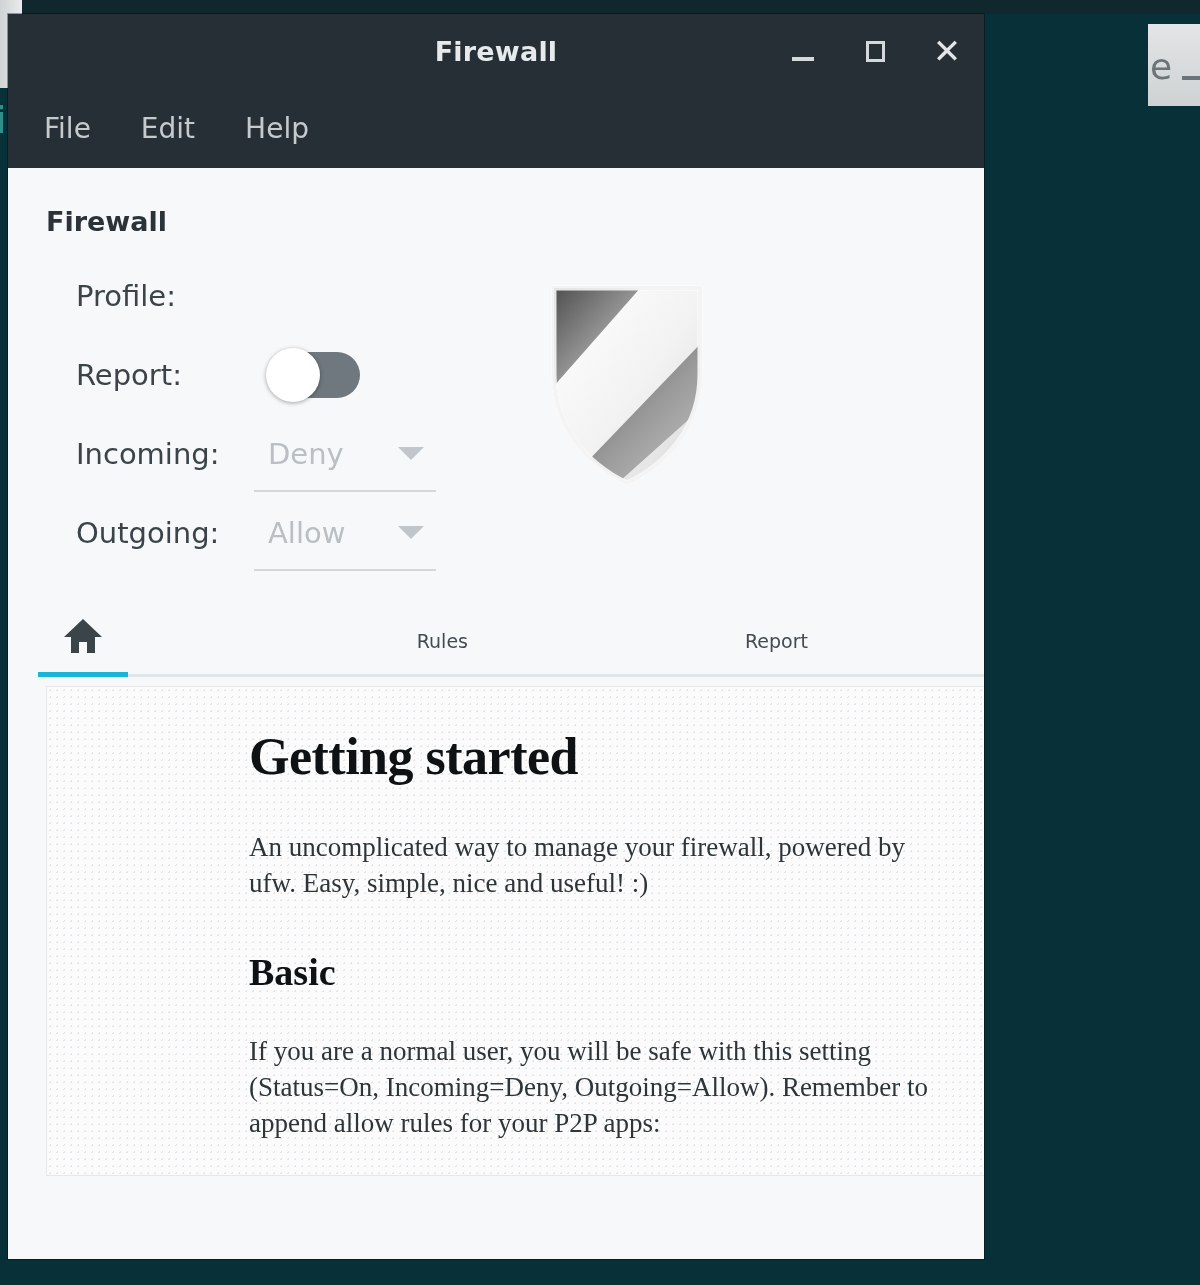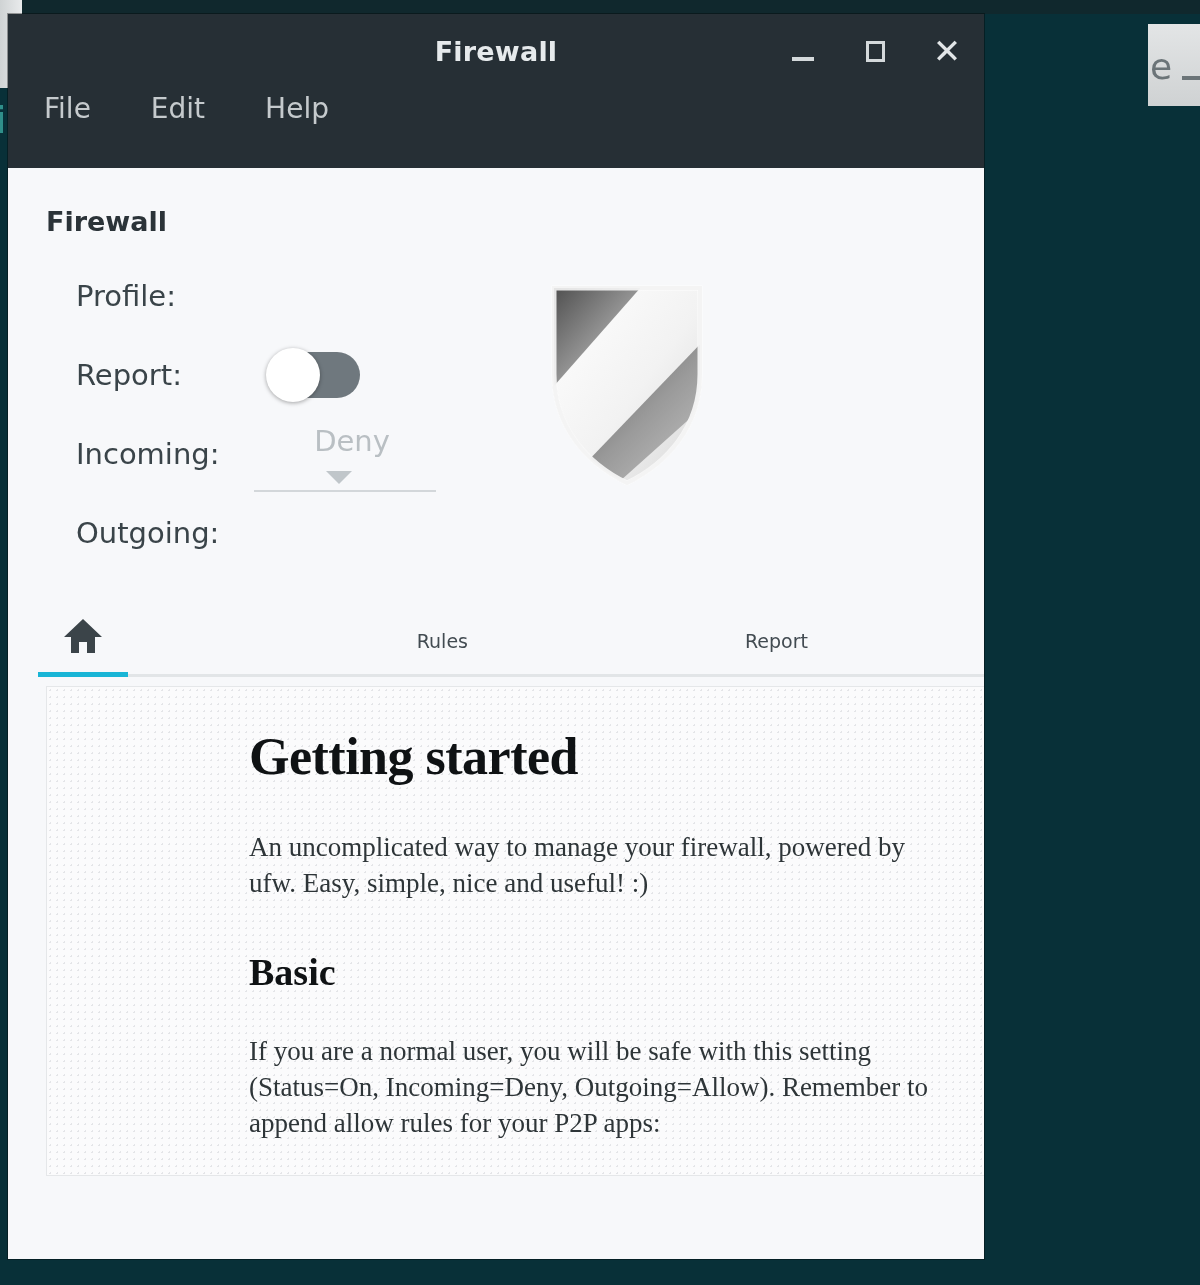--- a/index.html
+++ b/index.html
@@ -121,22 +121,23 @@
     line-height: 1;
     color: #e2e6e8;
     font-weight: 400;
   }
 
   
   .menubar {
     height: 80px;
     background: #262f35;
     display: flex;
+    align-items: center;
     padding-left: 30px;
-    gap: 48px;
+    gap: 38px;
     box-sizing: border-box;
   }
   .menu-item {
     color: #c5cacd;
     font-size: 28px;
     padding: 4px 6px;
     cursor: pointer;
   }
 
   
@@ -173,21 +174,21 @@
     color: #3a4449;
   }
   .combo {
     position: relative;
     width: 182px;
     height: 60px;
     display: flex;
     align-items: center;
     cursor: pointer;
   }
-  .combo.disabled { cursor: default; flex-direction: column; }
+  .combo.disabled { cursor: default; }
   .combo-value {
     font-size: 29px;
     color: #3a4449;
     flex: 1;
     padding-left: 14px;
   }
   .combo.disabled .combo-value { color: #b9bfc3; }
   .combo-arrow {
     width: 0; height: 0;
     border-left: 13px solid transparent;
@@ -383,20 +384,25 @@
         <div class="setting-label">Incoming:</div>
         <div class="combo disabled">
           <div class="combo-value">Deny</div>
           <div class="combo-arrow"></div>
           <div class="combo-underline"></div>
         </div>
       </div>
 
       <div class="setting-row">
         <div class="setting-label">Outgoing:</div>
+        <div class="combo disabled">
+          <div class="combo-value">Allow</div>
+          <div class="combo-arrow"></div>
+          <div class="combo-underline"></div>
+        </div>
       </div>
 
     </div>
 
     <div class="shield-wrap">
       <svg viewBox="0 0 162 212" width="162" height="212">
         <defs>
           <linearGradient id="gBase" x1="0" y1="0" x2="1" y2="1">
             <stop offset="0%" stop-color="#ffffff"></stop>
             <stop offset="55%" stop-color="#f2f2f2"></stop>

